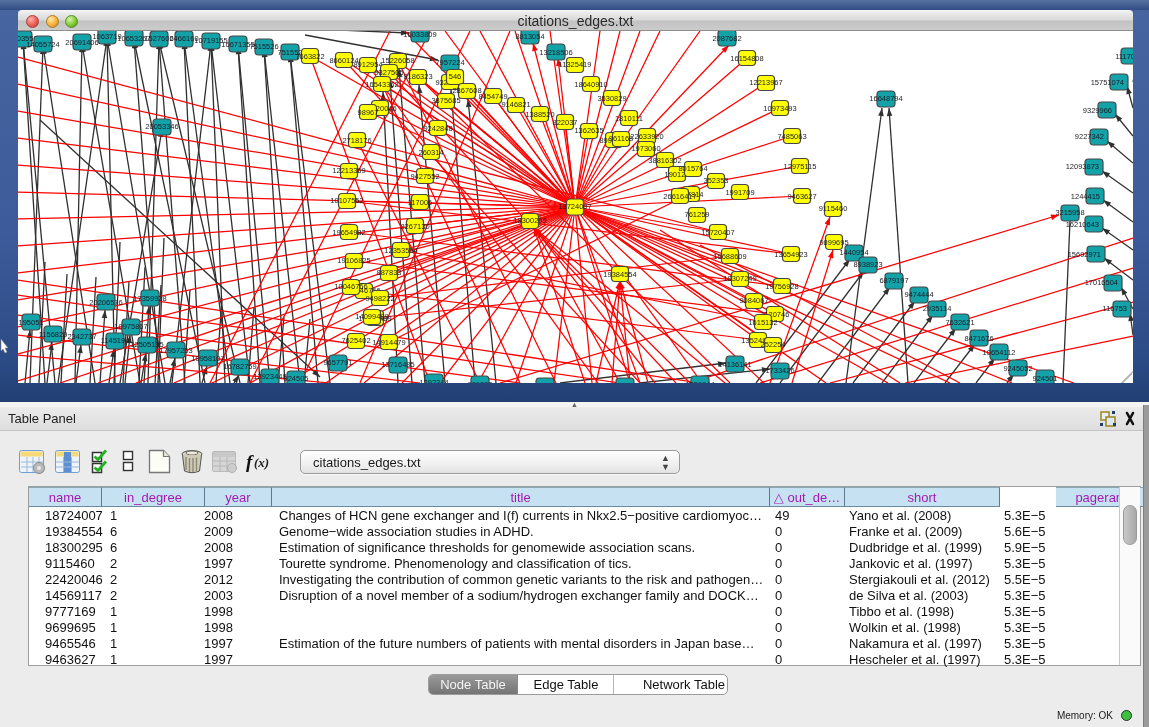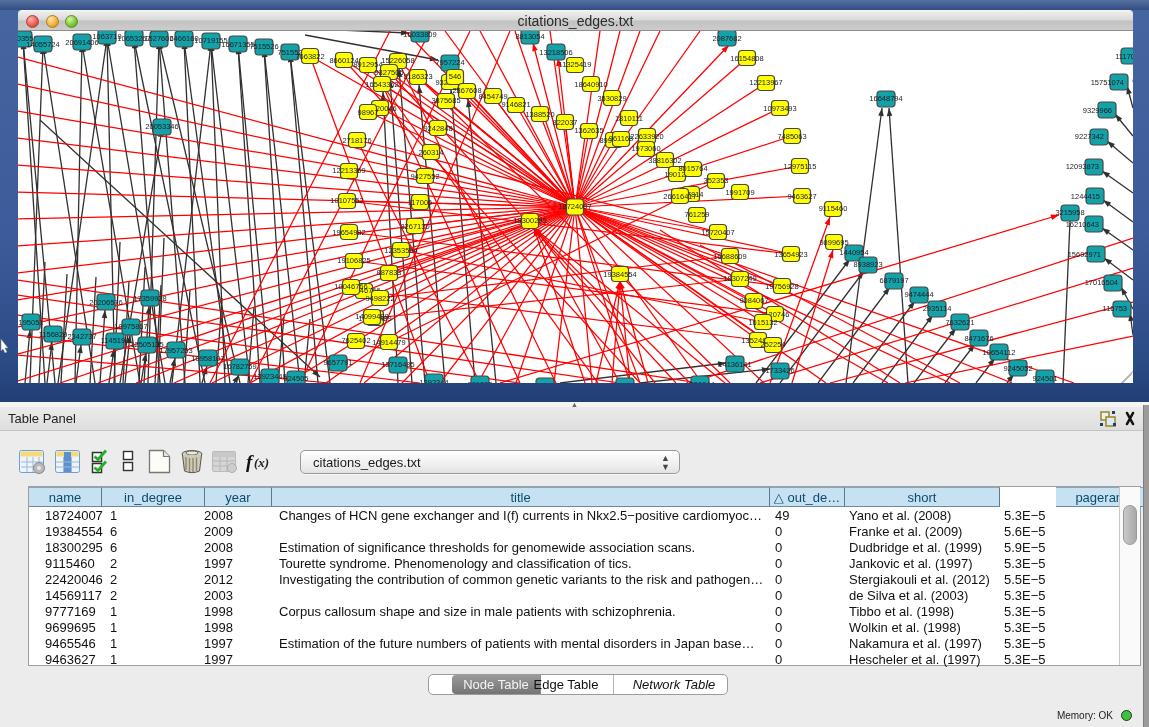--- a/index.html
+++ b/index.html
@@ -30,38 +30,38 @@
   background:linear-gradient(#ffffff,#ededed 70%,#e2e2e2);
   box-shadow:0 1px 0 rgba(255,255,255,.7); }
 #combo .cv { position:absolute; left:12px; top:4px; font-size:13px; color:#1a1a1a; }
 #combo .ar { position:absolute; right:9px; top:3px; font-size:9px; color:#444;
   line-height:9px; text-align:center; }
 #tblwrap { position:absolute; left:28px; top:486px; width:1113px; height:180px;
   background:#ffffff; border:1px solid #9e9e9e; }
 .hcell { position:absolute; top:487px; height:20px; background:#c6e2f2;
   border-right:1px solid #5c7a8e; border-top:1px solid #89a8bc;
   border-bottom:1px solid #6b8a9e;
-  font-size:13px; color:#0c4a6e; text-align:center; line-height:19px; }
+  font-size:13px; color:#a21caf; text-align:center; line-height:19px; }
 .trow { position:absolute; left:0px; width:1149px; height:16px;
   font-size:13px; color:#111; }
 .trow span { position:absolute; top:1px; white-space:nowrap; }
 #vsb { position:absolute; left:1119px; top:487px; width:21px; height:178px;
   background:#fafafa; border-left:1px solid #c9c9c9; }
 #vsb .th { position:absolute; left:3px; top:18px; width:14px; height:40px;
   border-radius:7px; background:linear-gradient(90deg,#c9c9c9,#a8a8a8);
   border:1px solid #9a9a9a; }
 #tabs { position:absolute; left:428px; top:674px; width:300px; height:21px;
   background:#ffffff; border:1px solid #9c9c9c; border-radius:5px; }
 .tab { position:absolute; top:0; height:19px; font-size:13px; line-height:19px;
   text-align:center; color:#111; }
 #tab1 { left:0; width:89px; color:#f4f4f4;
   background:linear-gradient(#9a9a9a,#747474); border-radius:4px 0 0 4px;
-  border-right:1px solid #8a8a8a;margin-left:23px; }
+  border-right:1px solid #8a8a8a; }
 #tab2 { left:90px; width:95px; border-right:1px solid #b5b5b5; }
-#tab3 { left:194px; width:102px;font-style:italic; }
+#tab3 { left:204px; width:102px; }
 #mem { position:absolute; right:36px; top:710px; font-size:10px; color:#1c1c1c; }
 #memdot { position:absolute; left:1121px; top:710px; width:11px; height:11px;
   border-radius:50%; background:#3ec23e; border:1.5px solid #2e2e2e; }
 #rstrip { position:absolute; left:1143px; top:405px; width:6px; height:322px;
   background:#9b9b9b; border-left:1px solid #7e7e7e; }
 #cursor { position:absolute; left:0px; top:339px; width:9px; height:14px; }
 .ticon { position:absolute; top:449px; }
 svg text { user-select:none; }
 </style></head>
 <body>
@@ -778,20 +778,21 @@
     <span style="left:204px">2008</span>
     <span style="left:279px">Changes of HCN gene exchanger and I(f) currents in Nkx2.5−positive cardiomyoc…</span>
     <span style="left:775px">49</span>
     <span style="left:849px">Yano et al. (2008)</span>
     <span style="left:1004px">5.3E−5</span>
   </div>
 <div class="trow" style="top:523px">
     <span style="left:45px">19384554</span>
     <span style="left:110px">6</span>
     <span style="left:204px">2009</span>
+    <span style="left:279px">Genome−wide association studies in ADHD.</span>
     <span style="left:775px">0</span>
     <span style="left:849px">Franke et al. (2009)</span>
     <span style="left:1004px">5.6E−5</span>
   </div>
 <div class="trow" style="top:539px">
     <span style="left:45px">18300295</span>
     <span style="left:110px">6</span>
     <span style="left:204px">2008</span>
     <span style="left:279px">Estimation of significance thresholds for genomewide association scans.</span>
     <span style="left:775px">0</span>
@@ -813,29 +814,29 @@
     <span style="left:204px">2012</span>
     <span style="left:279px">Investigating the contribution of common genetic variants to the risk and pathogen…</span>
     <span style="left:775px">0</span>
     <span style="left:849px">Stergiakouli et al. (2012)</span>
     <span style="left:1004px">5.5E−5</span>
   </div>
 <div class="trow" style="top:587px">
     <span style="left:45px">14569117</span>
     <span style="left:110px">2</span>
     <span style="left:204px">2003</span>
+    <span style="left:279px">Disruption of a novel member of a sodium/hydrogen exchanger family and DOCK…</span>
     <span style="left:775px">0</span>
     <span style="left:849px">de Silva et al. (2003)</span>
     <span style="left:1004px">5.3E−5</span>
   </div>
 <div class="trow" style="top:603px">
     <span style="left:45px">9777169</span>
     <span style="left:110px">1</span>
     <span style="left:204px">1998</span>
-    <span style="left:279px">Corpus callosum shape and size in male patients with schizophrenia.</span>
     <span style="left:775px">0</span>
     <span style="left:849px">Tibbo et al. (1998)</span>
     <span style="left:1004px">5.3E−5</span>
   </div>
 <div class="trow" style="top:619px">
     <span style="left:45px">9699695</span>
     <span style="left:110px">1</span>
     <span style="left:204px">1998</span>
     <span style="left:775px">0</span>
     <span style="left:849px">Wolkin et al. (1998)</span>

